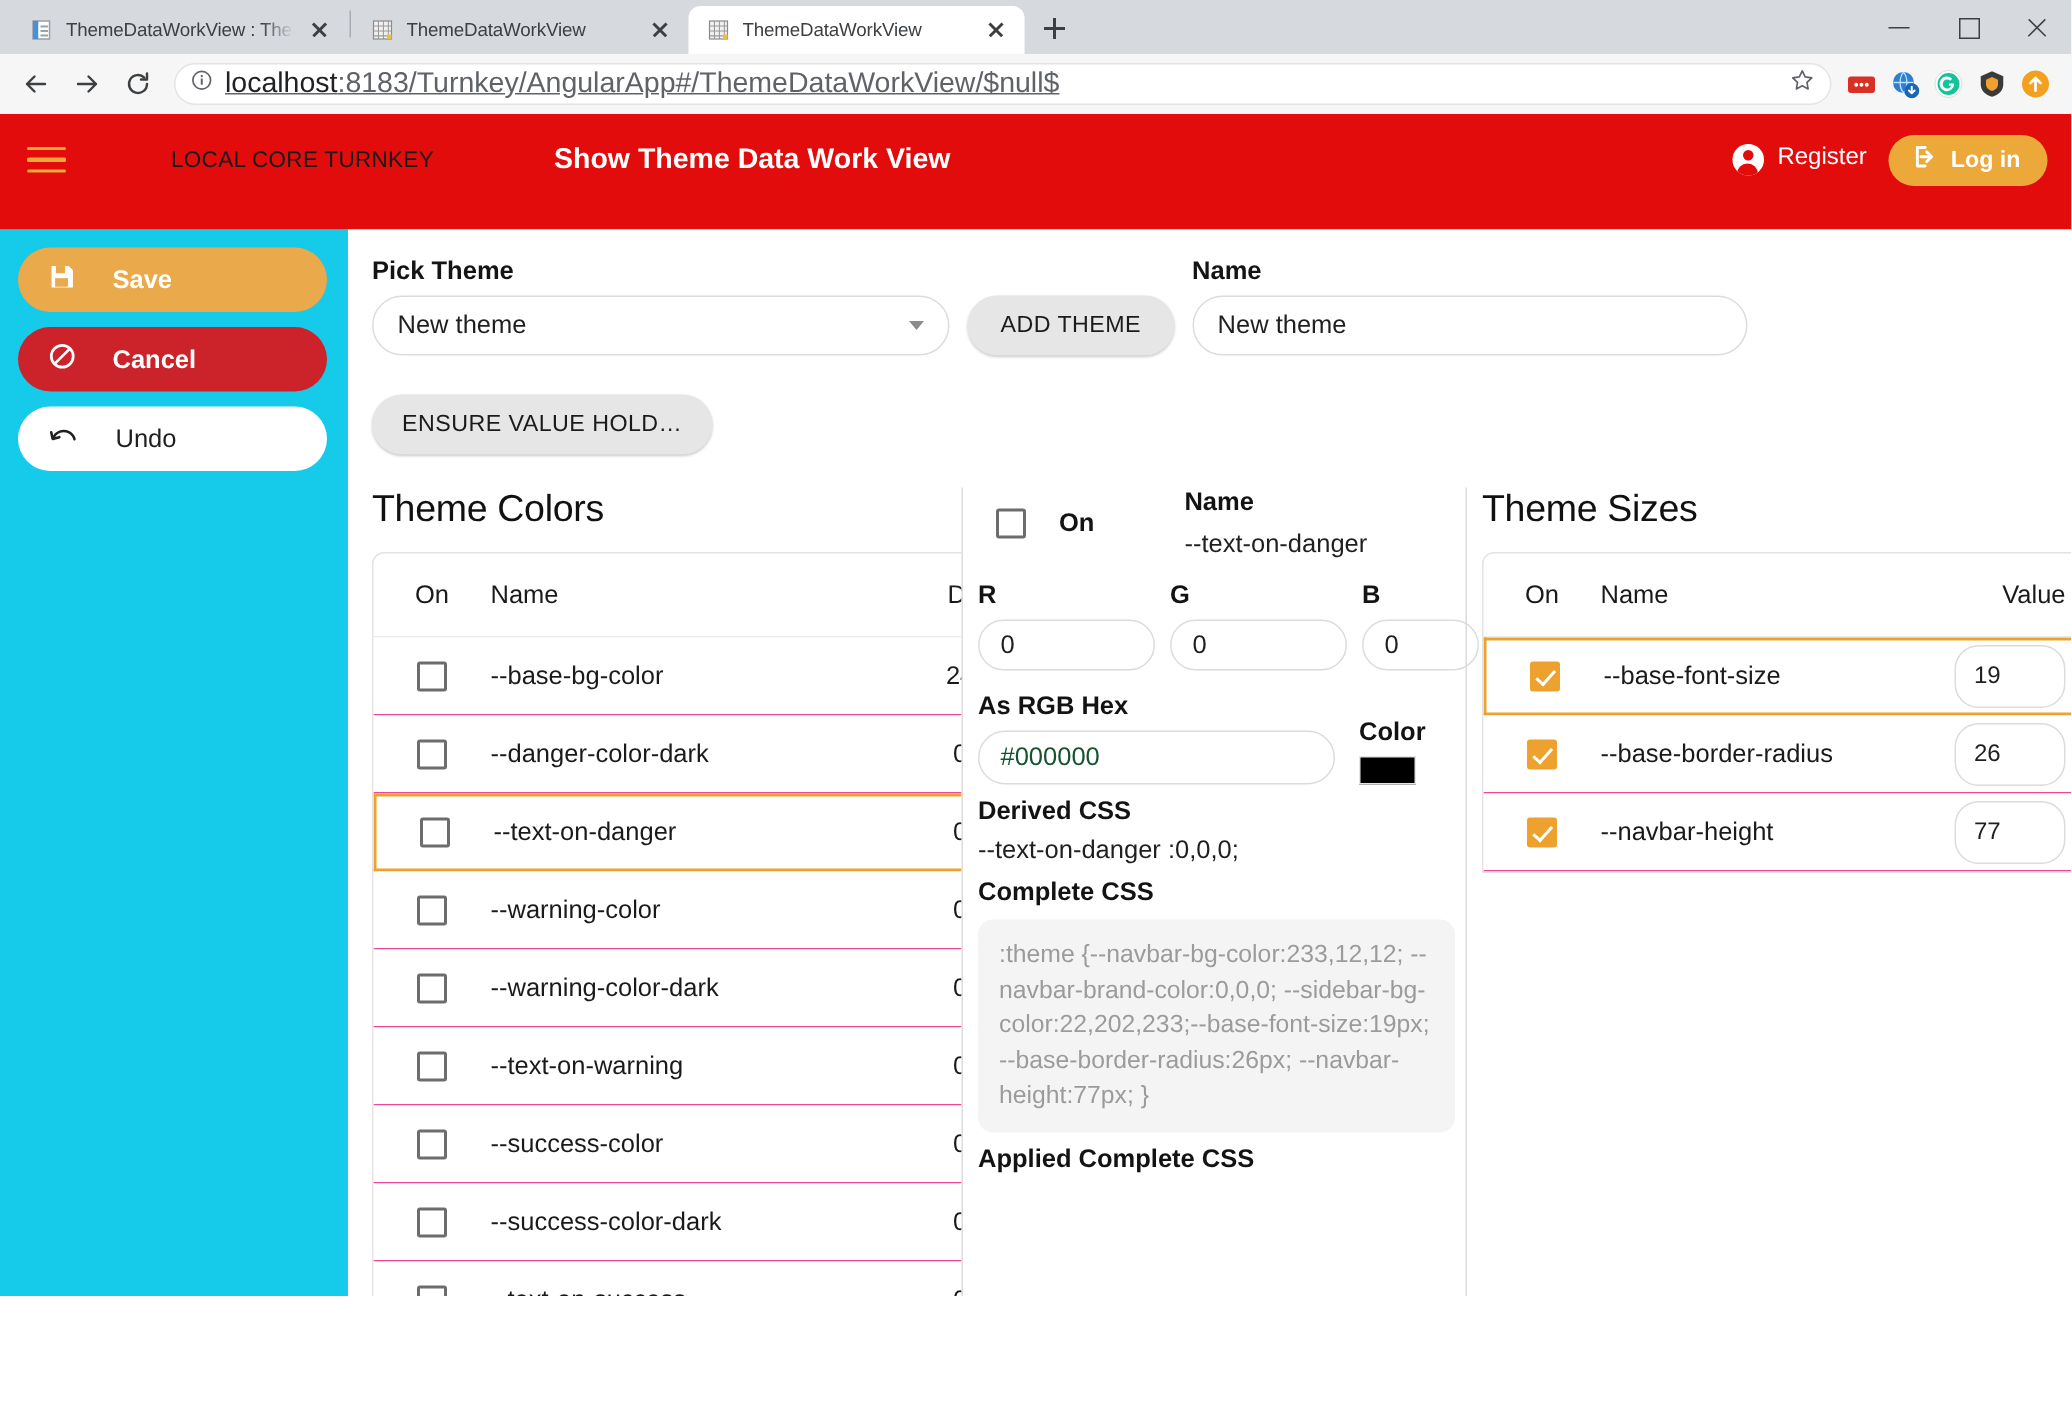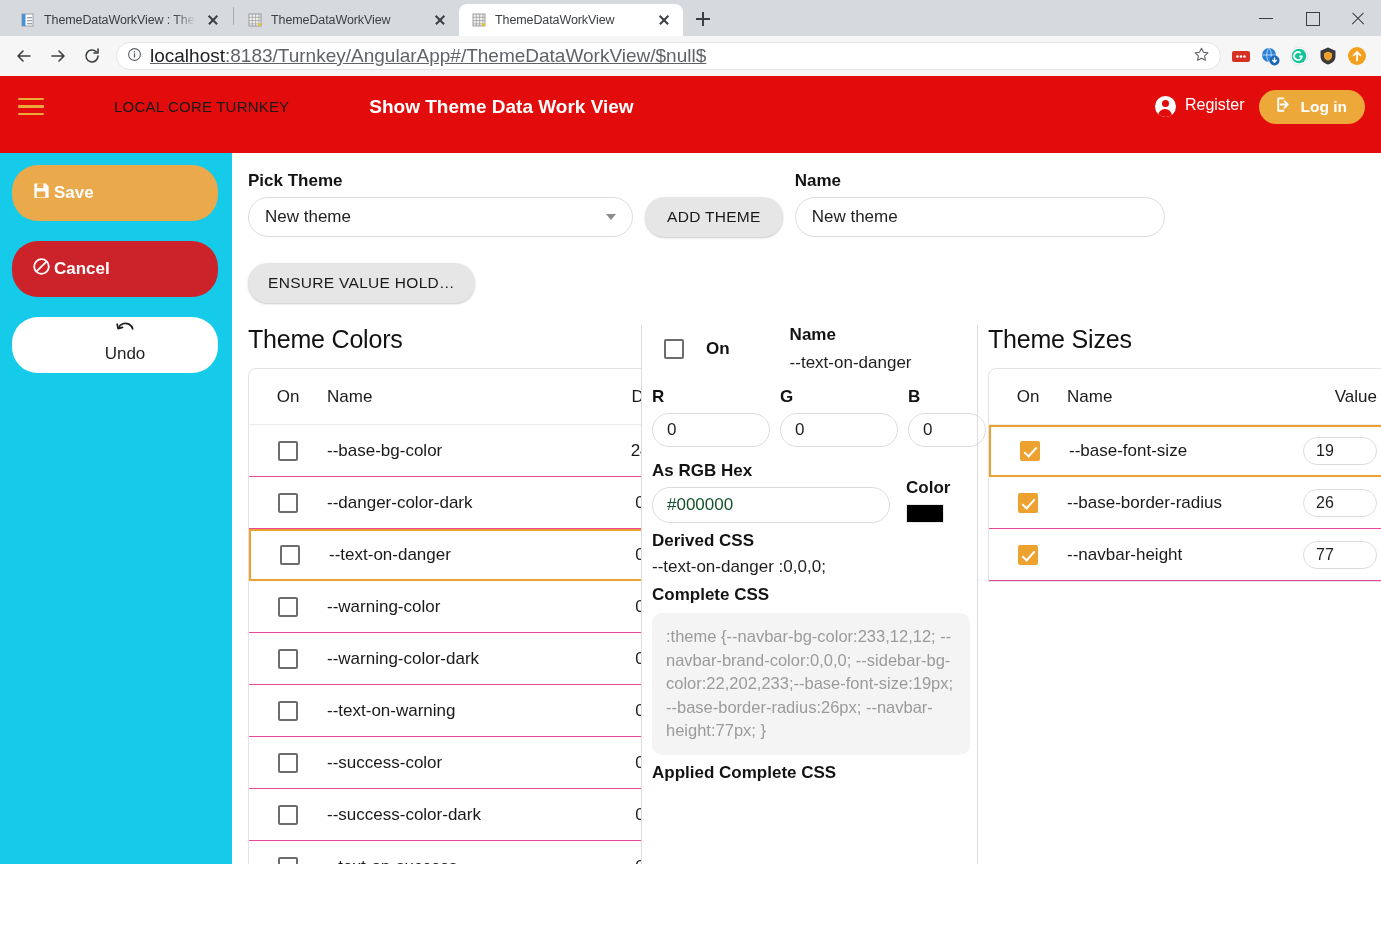--- a/index.html
+++ b/index.html
@@ -139,28 +139,28 @@
     font-family: "Liberation Sans", sans-serif;
   }
 
   
   #app-body { display: flex; height: 711px; }
   #sidebar {
     width: 232px; flex: 0 0 232px; background: #16cae9;
     padding: 12px 14px 0 12px;
   }
   .side-btn {
-    width: 206px; height: 56px; border-radius: 26px; display: flex;
-    align-items: center; gap: 3px; padding-left: 20px; margin-bottom: 20px;
+    width: 206px; height: 43px; border-radius: 26px; display: flex;
+    align-items: center; gap: 24px; padding-left: 20px; margin-bottom: 10px;
     font-size: 17px; font-weight: bold; border: none;
     font-family: "Liberation Sans", sans-serif;
   }
   #save-button   { background: #eaa94a; color: #ffffff; }
   #cancel-button { background: #cc2229; color: #ffffff; }
-  #undo-button   { background: #ffffff; color: #1f1f1f; font-weight: normal; flex-direction: column; }
+  #undo-button   { background: #ffffff; color: #1f1f1f; font-weight: normal; }
 
   #main {
     flex: 1 1 auto; background: #ffffff; padding: 18px 0 0 16px;
     position: relative; overflow: hidden;
   }
 
   .field-label {
     font-size: 17px; font-weight: bold; color: #141414; margin-bottom: 6px;
   }
   #top-row { display: flex; align-items: flex-end; gap: 12px; }
@@ -234,21 +234,21 @@
     display: inline-block; background: #ffffff; vertical-align: middle;
   }
   .cb.checked {
     background: #eda22f; border-color: #eda22f; position: relative;
   }
   .cb.checked::after {
     content: ""; position: absolute; left: 5px; top: 1px; width: 5px; height: 11px;
     border: solid #ffffff; border-width: 0 2.4px 2.4px 0; transform: rotate(42deg);
   }
   .val-pill {
-    width: 74px; height: 28px; border: 1px solid #dcdcdc; border-radius: 16px;
+    width: 74px; height: 42px; border: 1px solid #dcdcdc; border-radius: 16px;
     display: inline-flex; align-items: center; padding-left: 12px;
     font-size: 16px; color: #1f1f1f; background: #ffffff;
     font-family: "Liberation Sans", sans-serif;
   }
   .sizes-cell-val { width: 124px; flex: 0 0 124px; padding-right: 10px; text-align: right; }
 
   
   .d-label { font-size: 17px; font-weight: bold; color: #131313; }
   #detail-on-row { display: flex; align-items: center; gap: 60px; margin-bottom: 2px; }
   #on-group { display: flex; align-items: center; gap: 22px; padding-left: 12px; }

